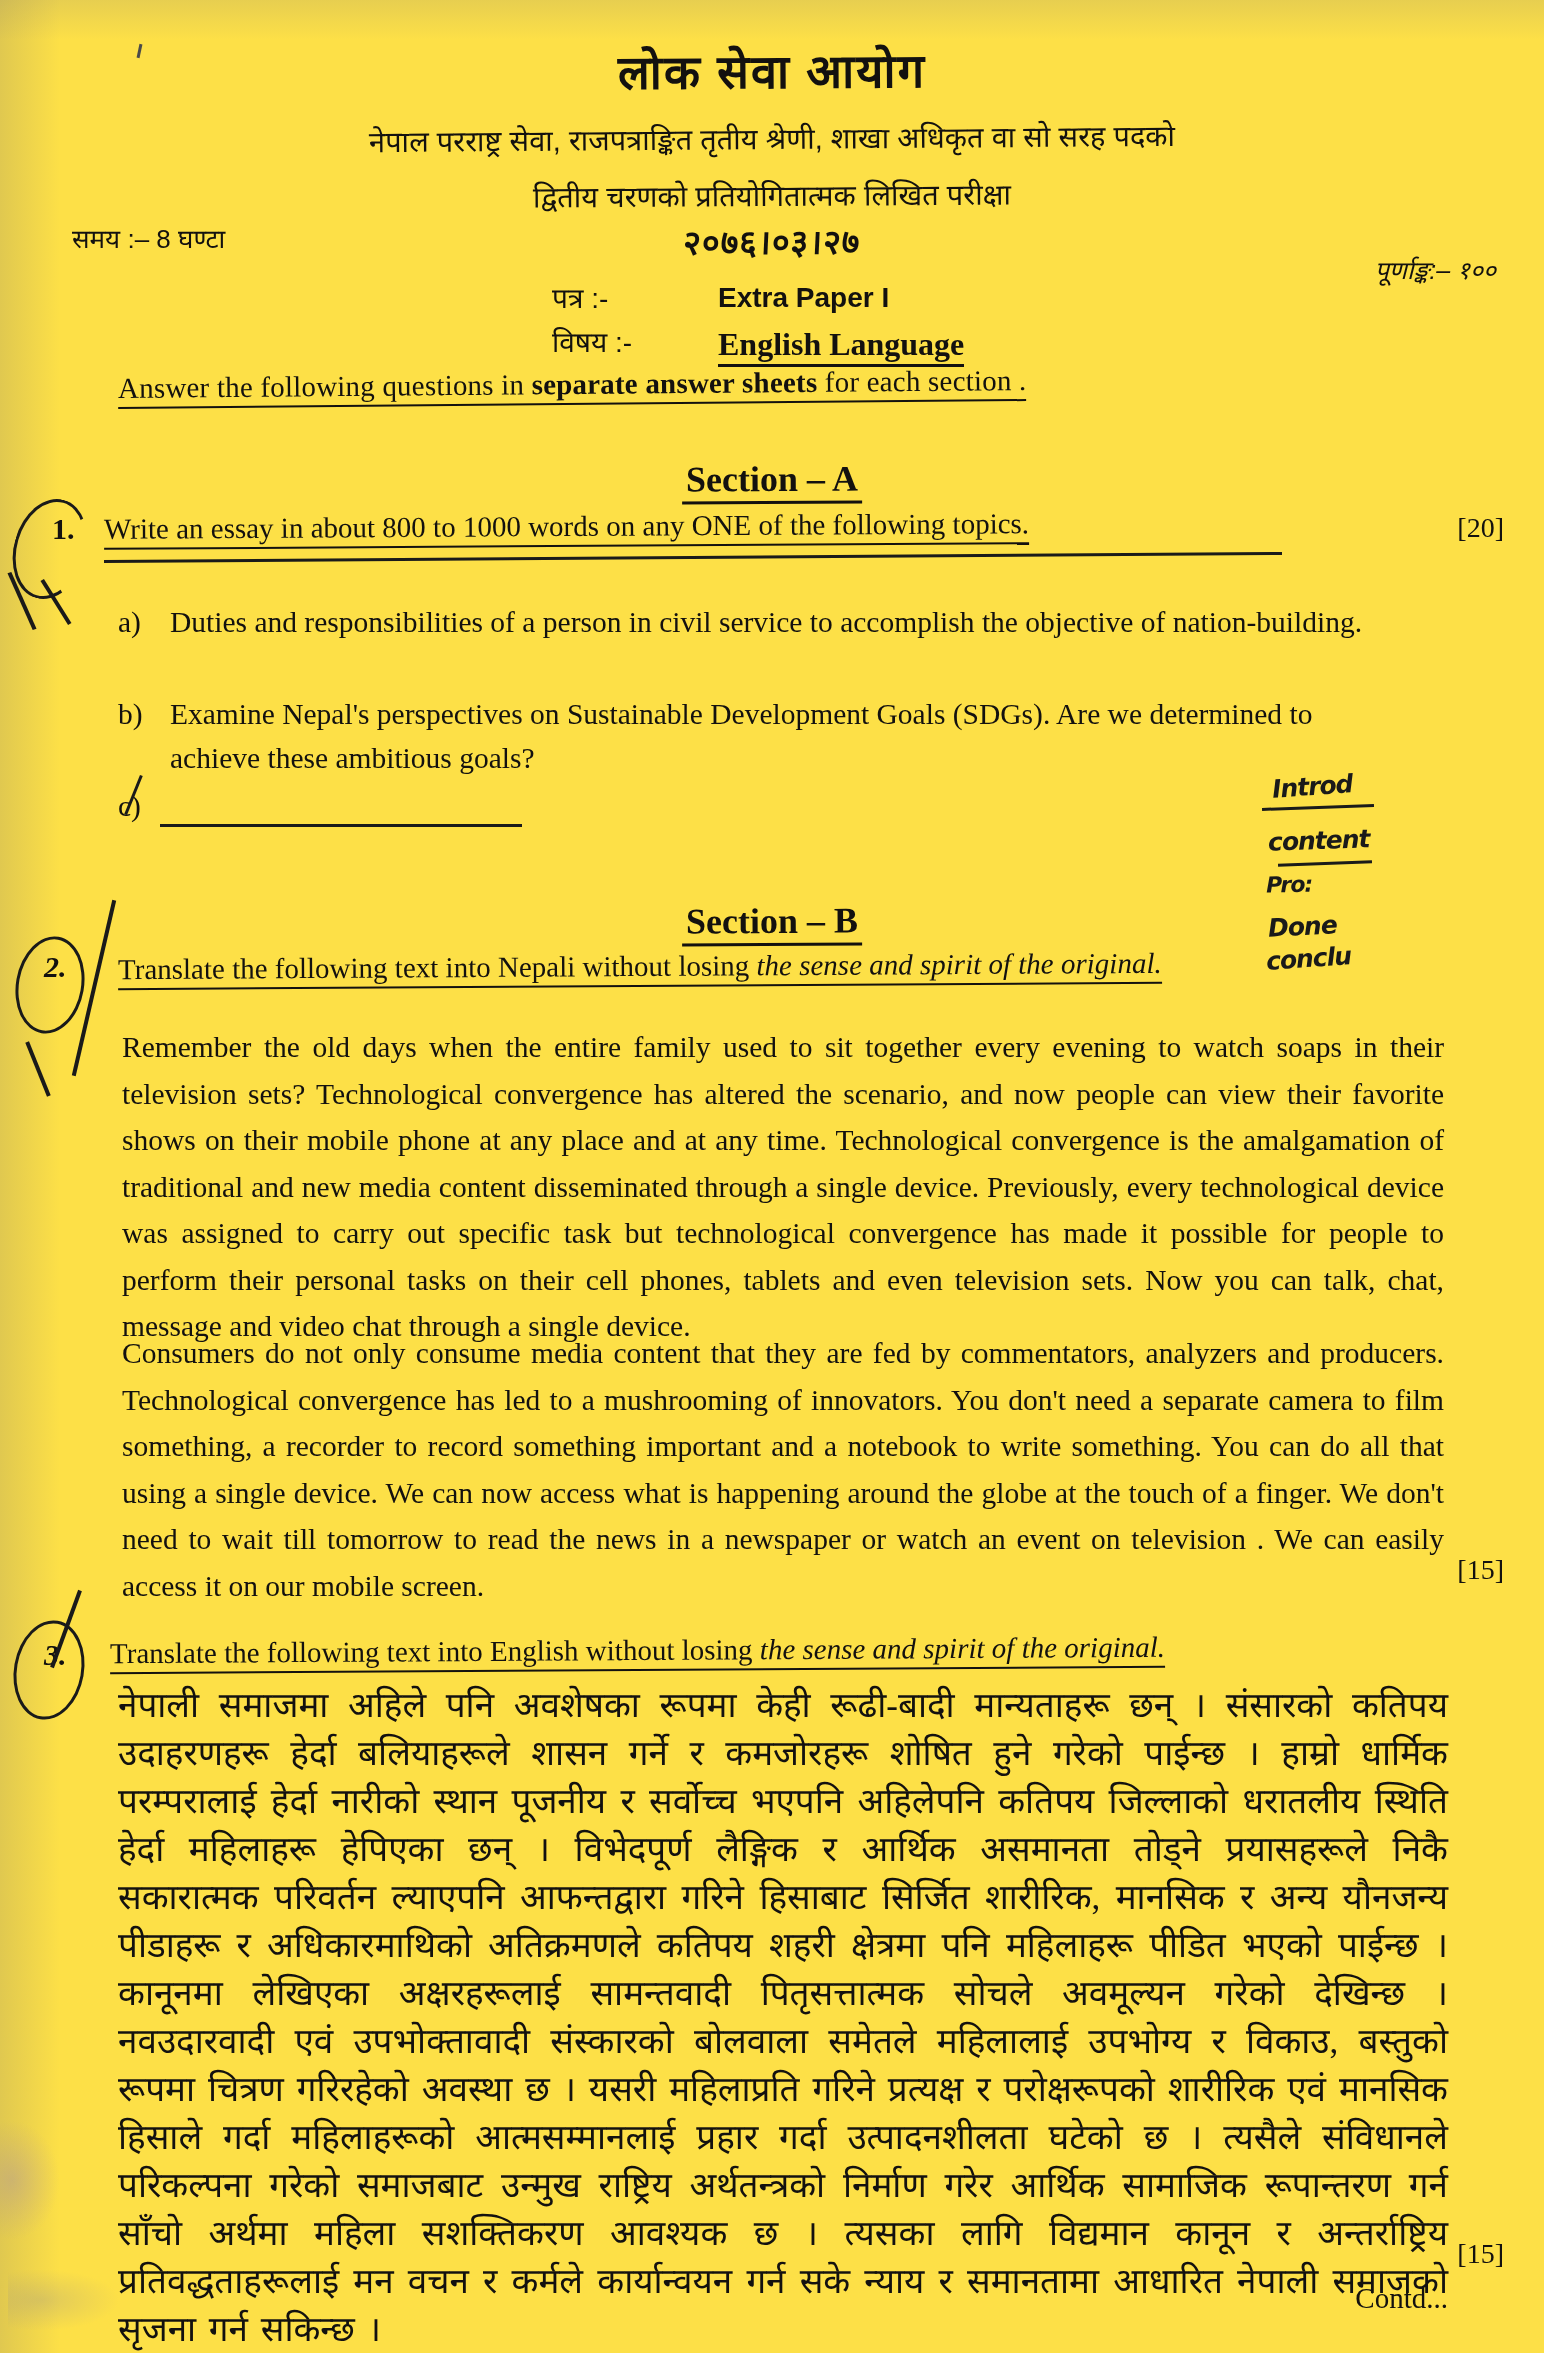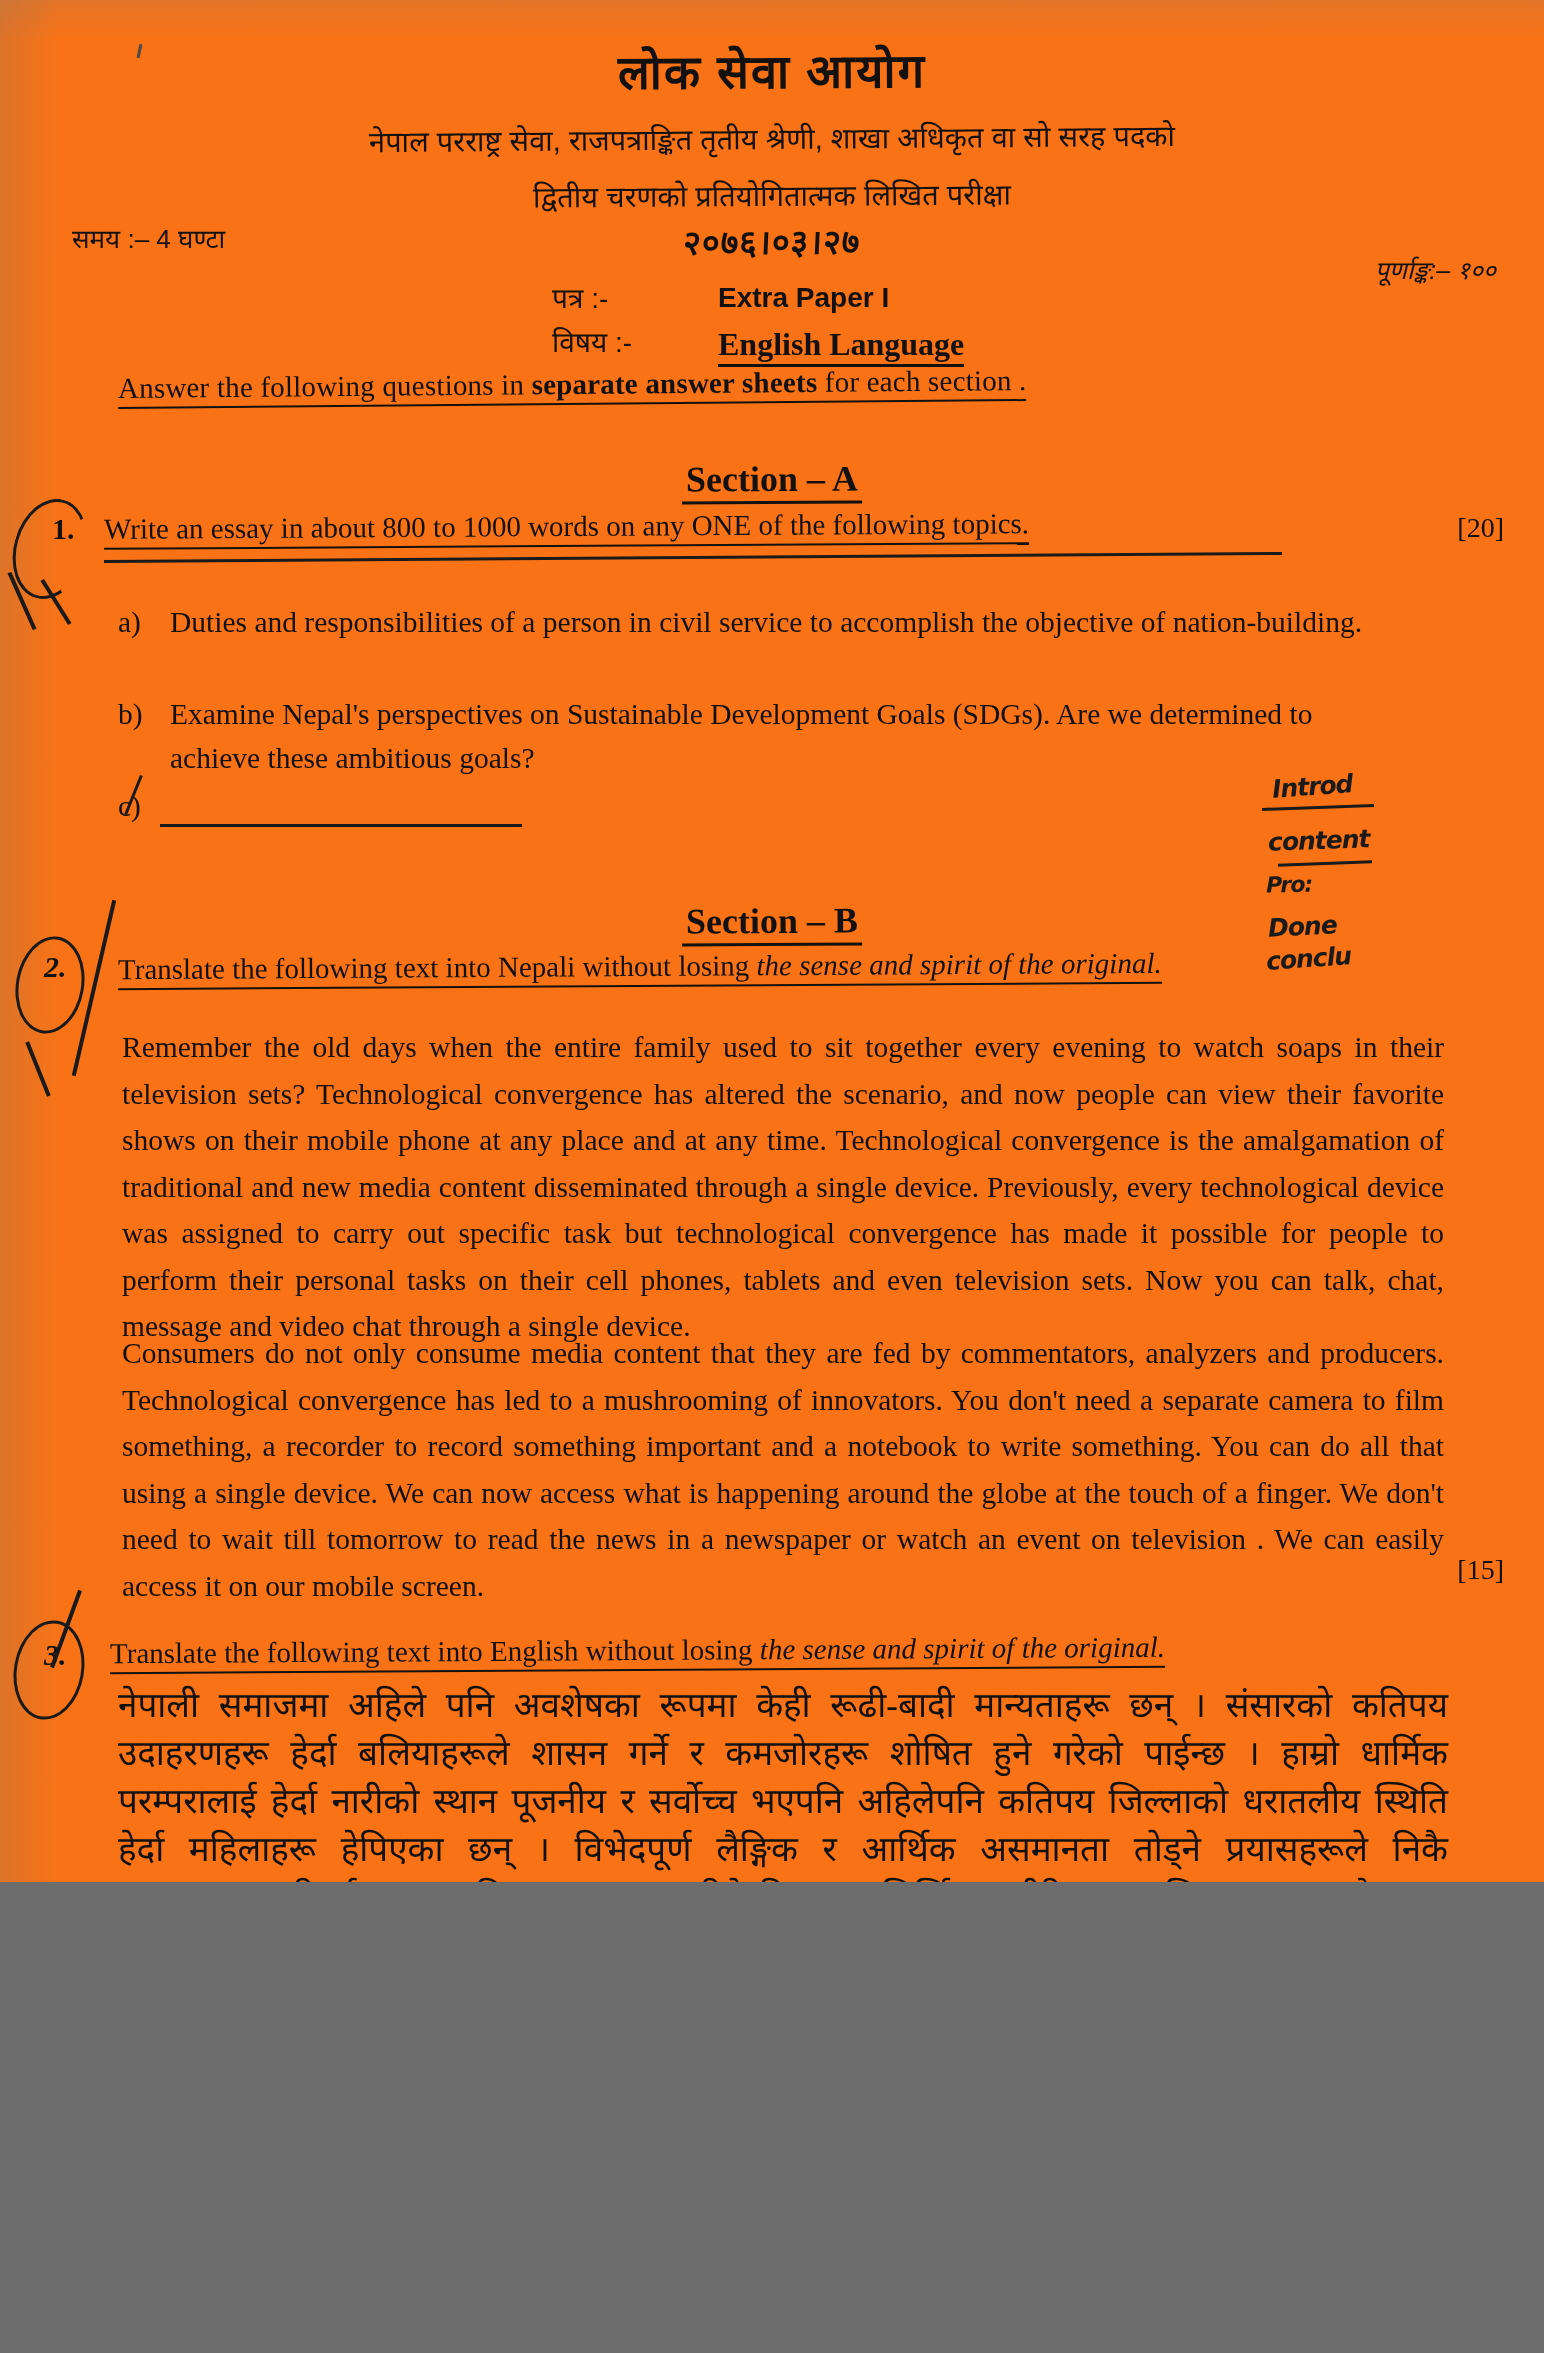--- a/index.html
+++ b/index.html
@@ -3,23 +3,23 @@
 <meta charset="utf-8">
 <style>
   html, body {
     margin: 0;
     padding: 0;
     background: #6d6d6d;
   }
   .page {
     position: relative;
     width: 1544px;
-    height: 1882px;
+    height: 2353px;
     margin: 0 auto;
-    background: #f97316;
+    background: #fde047;
     overflow: hidden;
     font-family: "Liberation Serif", "DejaVu Serif", serif;
     color: #13110f;
     box-sizing: border-box;
   }
   
   .scan-shade-left {
     position: absolute; left: 0; top: 0; width: 60px; height: 2353px;
     background: linear-gradient(to right, rgba(120,115,110,.22), rgba(255,255,255,0));
     pointer-events: none;
@@ -262,21 +262,21 @@
   <div class="scan-shade-left"></div>
   <div class="scan-shade-top"></div>
   <div class="scan-smudge"></div>
   <div class="scan-corner"></div>
   <div class="abs tiny-mark"></div>
 
   <div class="abs org-title">लोक सेवा आयोग</div>
   <div class="abs org-line2">नेपाल परराष्ट्र सेवा, राजपत्राङ्कित तृतीय श्रेणी, शाखा अधिकृत वा सो सरह पदको</div>
   <div class="abs org-line3">द्वितीय चरणको प्रतियोगितात्मक लिखित परीक्षा</div>
   <div class="abs exam-date">२०७६।०३।२७</div>
-  <div class="abs time-label">समय :– 4 घण्टा</div>
+  <div class="abs time-label">समय :– 8 घण्टा</div>
   <div class="abs fullmarks-label">पूर्णाङ्क:– १००</div>
 
   <div class="abs meta-key paper-key">पत्र :-</div>
   <div class="abs paper-val">Extra Paper I</div>
   <div class="abs meta-key subject-key">विषय :-</div>
   <div class="abs subject-val">English Language</div>
 
   <div class="abs answer-instruction"><span>Answer the following questions in </span><b>separate answer sheets</b><span> for each section .</span></div>
 
   <div class="abs section-head sec-a"><span>Section – A</span></div>

